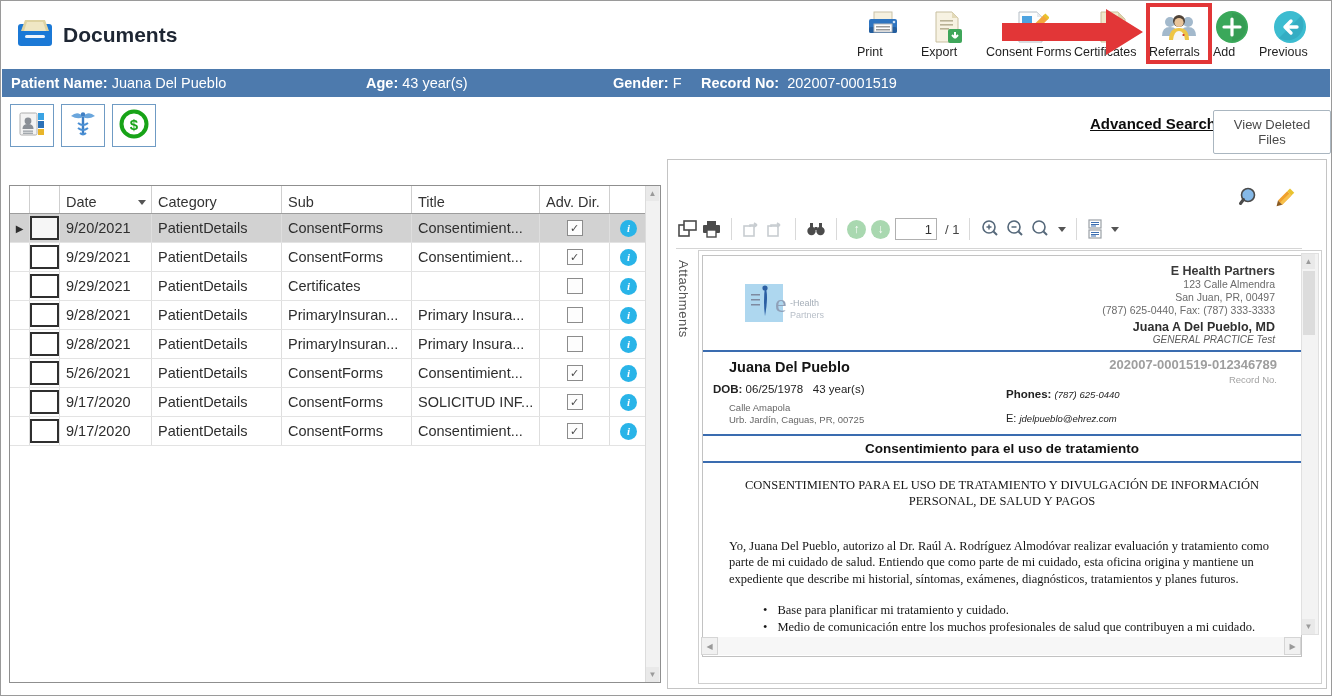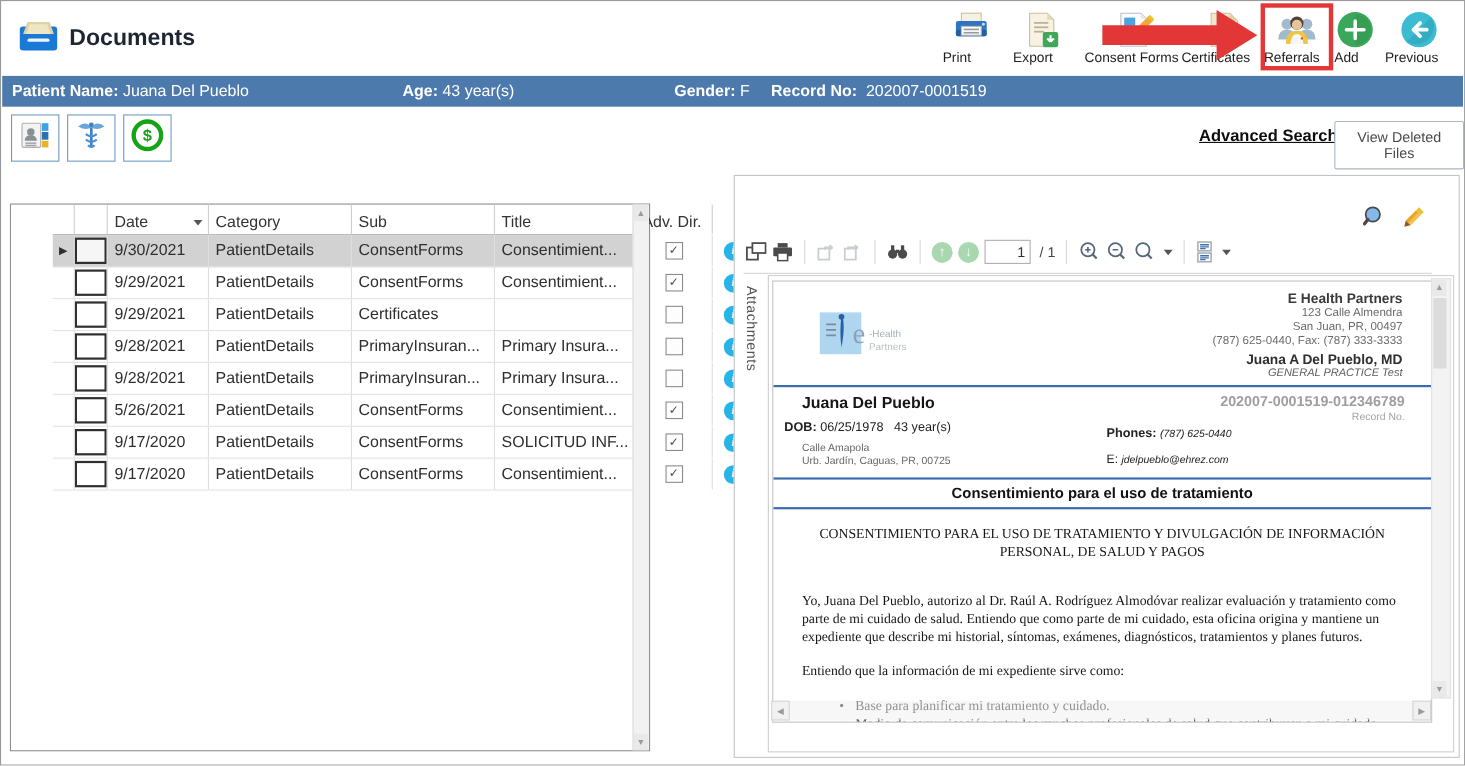--- a/index.html
+++ b/index.html
@@ -17,21 +17,21 @@
   .patient-bar{position:absolute;left:1px;right:1px;top:68px;height:28px;background:#4d7aad;color:#fff;font-size:14.5px;}
   .patient-bar span{position:absolute;top:50%;transform:translateY(-50%);white-space:nowrap;}
   .patient-bar b{font-weight:700;}
   .pb-name{left:9px}.pb-age{left:364px}.pb-gender{left:611px}.pb-record{left:699px}
   
   .quick-buttons{position:absolute;left:9px;top:103px;display:flex;gap:7px;}
   .qbtn{width:42px;height:41px;border:1px solid #6f9bc4;background:#fff;display:flex;align-items:center;justify-content:center;cursor:pointer;}
   .adv-search{position:absolute;left:1089px;top:114px;font-size:15px;font-weight:600;color:#0d0d0d;text-decoration:underline;cursor:pointer;}
   .view-del{position:absolute;left:1212px;top:109px;padding:6px 9px;font-size:13px;color:#4a4a4a;border:1px solid #aab6c0;border-radius:2px;background:#fff;cursor:pointer;}
   
-  .doc-table{position:absolute;left:8px;top:184px;width:582px;height:498px;border:1px solid #8f8f8f;background:#fff;box-sizing:border-box;padding-left:38px;}
+  .doc-table{position:absolute;left:8px;top:184px;width:652px;height:498px;border:1px solid #8f8f8f;background:#fff;box-sizing:border-box;}
   .t-head,.t-row{display:grid;grid-template-columns:20px 30px 92px 130px 130px 128px 70px 38px;}
   .t-head{height:27px;border-bottom:1px solid #9d9d9d;}
   .t-head>div{border-right:1px solid #cfcfcf;font-size:14.5px;color:#333;padding:4px 0 0 6px;box-sizing:border-box;display:flex;align-items:center;}
   .t-row{height:28px;border-bottom:1px solid #e3e3e3;cursor:pointer;}
   .t-row>div{border-right:1px solid #dedede;font-size:14.5px;color:#2e2e2e;padding:0 0 0 6px;box-sizing:border-box;
              white-space:nowrap;overflow:hidden;display:flex;align-items:center;}
   .t-row.selected{background:#d2d2d2;}
   .t-row.selected .row-box{background:#f6f6f6;}
   .ind-cell{justify-content:center;padding-left:0 !important;font-size:10px !important;color:#222;}
   .box-cell{justify-content:center;padding-left:0 !important;}
@@ -280,21 +280,21 @@
           <span>Adv. Dir.</span>
         </div>
       <div></div>
     </div>
 
     <div class="t-row selected">
       <div class="ind-cell">▶</div>
       <div class="box-cell">
           <span class="row-box"></span>
         </div>
-      <div>9/30/2021</div>
+      <div>9/20/2021</div>
       <div>PatientDetails</div>
       <div>ConsentForms</div>
       <div>Consentimient...</div>
       <div class="center-cell">
           <span class="cb">
             <span>✓</span>
           </span>
         </div>
       <div class="center-cell">
           <span class="info-i">i</span>
@@ -577,21 +577,20 @@
         </div>
 
         <div class="dtitle">Consentimiento para el uso de tratamiento</div>
 
         <div class="dbody">
           <div class="dheading">
             <div>CONSENTIMIENTO PARA EL USO DE TRATAMIENTO Y DIVULGACIÓN DE INFORMACIÓN</div>
             <div>PERSONAL, DE SALUD Y PAGOS</div>
           </div>
           <div class="dpar">Yo, Juana Del Pueblo, autorizo al Dr. Raúl A. Rodríguez Almodóvar realizar evaluación y tratamiento como parte de mi cuidado de salud.  Entiendo que como parte de mi cuidado, esta oficina origina y mantiene un expediente que describe mi historial, síntomas, exámenes, diagnósticos, tratamientos y planes futuros.</div>
-          <div class="dpar2">Entiendo que la información de mi expediente sirve como:</div>
           <div class="dbullet">
               <span>•</span>
               <span>Base para planificar mi tratamiento y cuidado.</span>
             </div>
           <div class="dbullet partial">
               <span>•</span>
               <span>Medio de comunicación entre los muchos profesionales de salud que contribuyen a mi cuidado.</span>
             </div>
         </div>
       </div>

